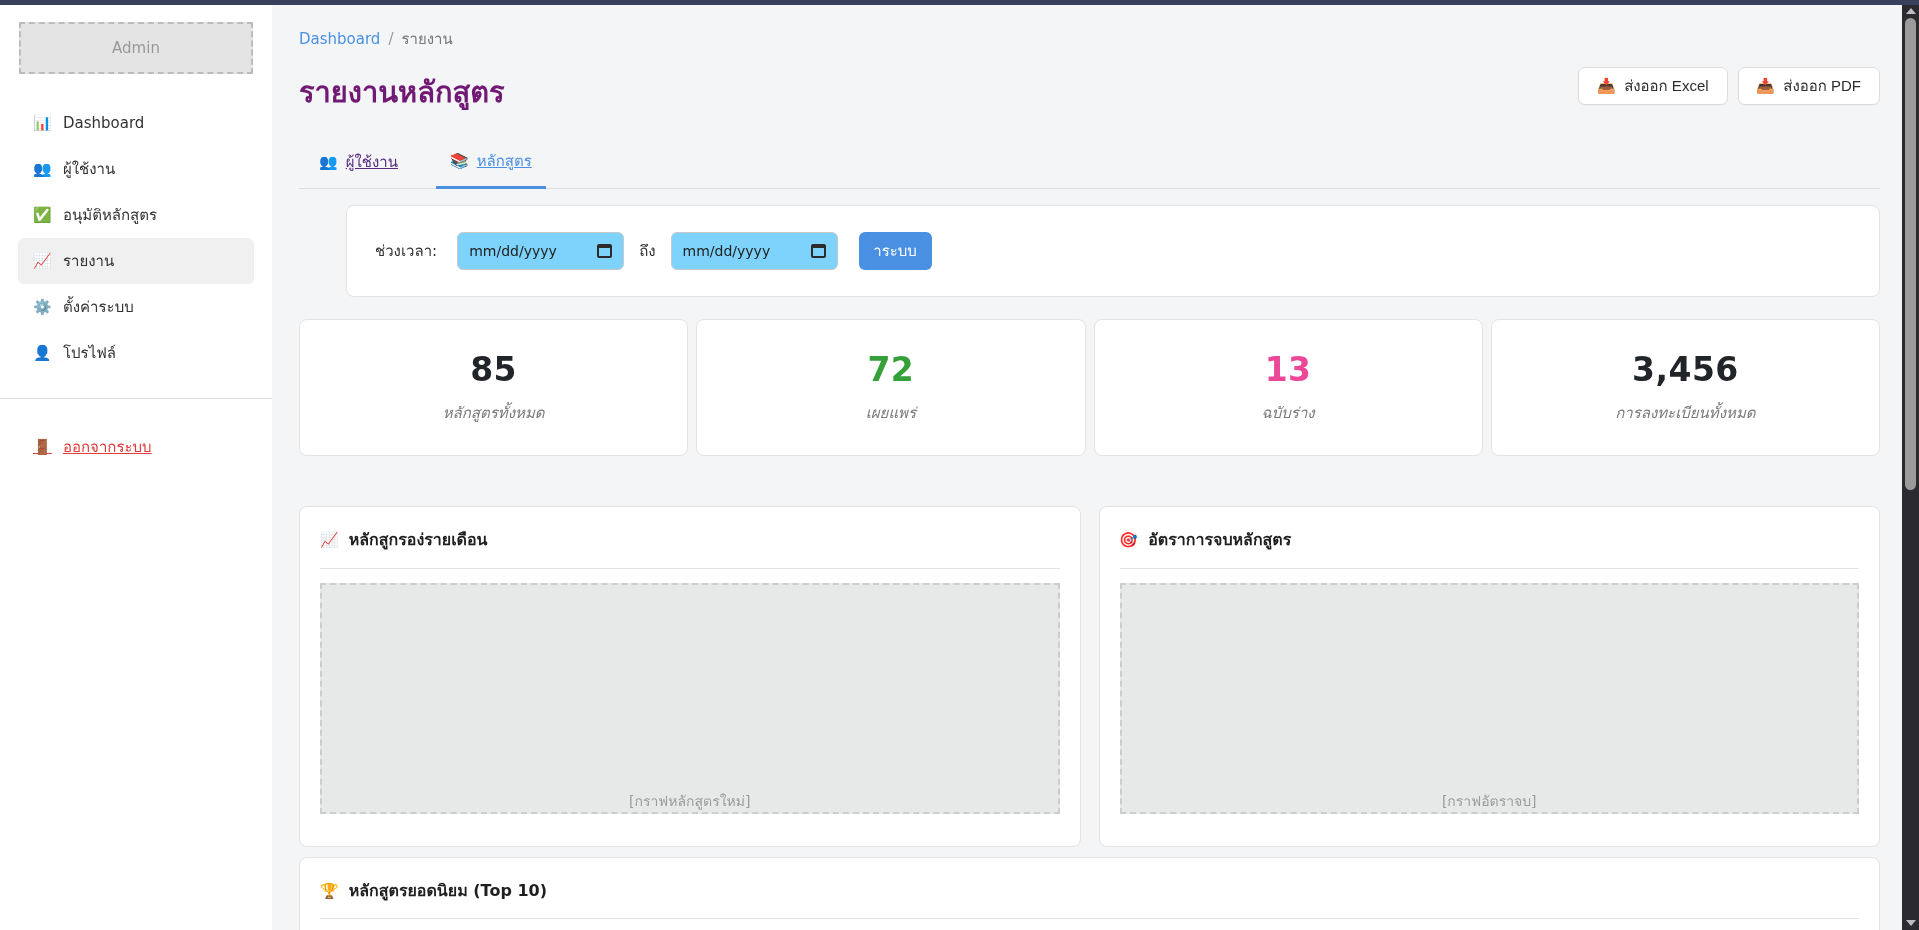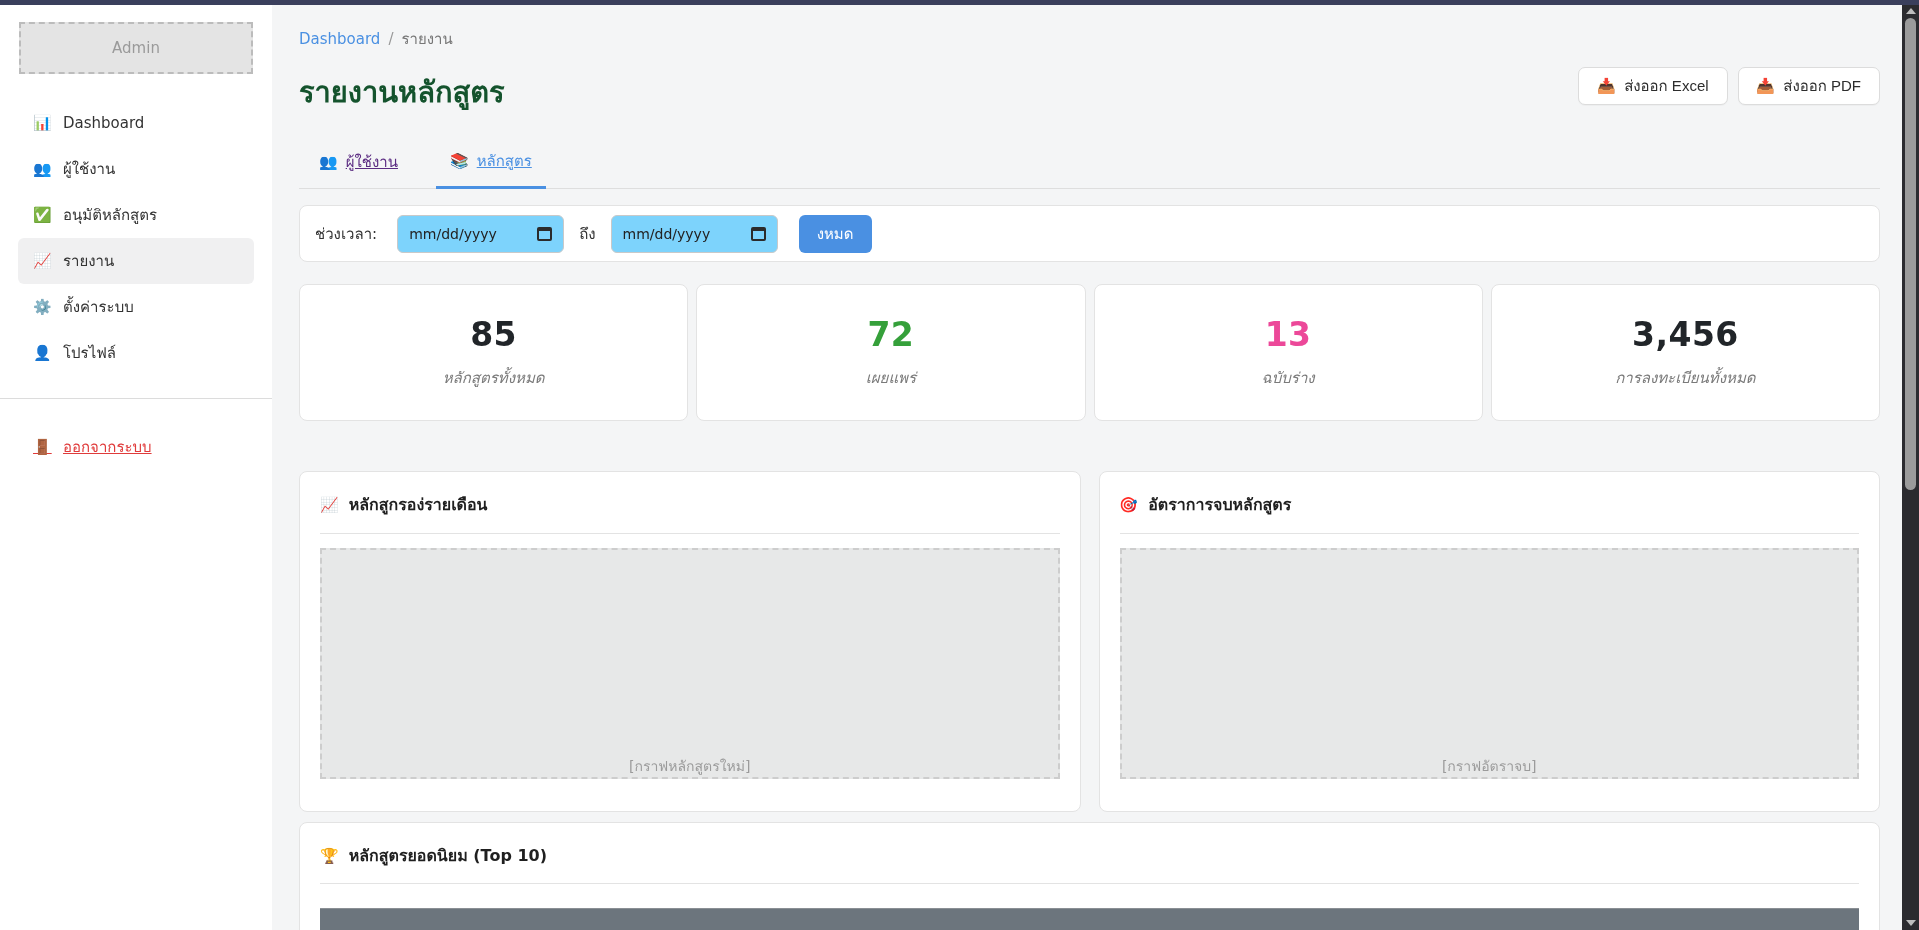--- a/index.html
+++ b/index.html
@@ -27,32 +27,32 @@
   .logout { display:flex; align-items:center; gap:12px; margin:28px 18px 0 18px; padding:0 15px; height:40px; font-size:15px; color:#e03b3b; text-decoration:underline; cursor:pointer; }
 
   
   .main { position:absolute; top:5px; left:272px; right:17px; bottom:0; background:#f4f5f6; padding:22px 22px 0 27px; overflow:hidden; }
   .breadcrumb { font-size:15px; color:#8a8a8a; display:flex; gap:8px; align-items:center; }
   .crumb-link { color:#4a90e2; cursor:pointer; }
   .crumb-sep { color:#9a9a9a; }
   .crumb-current { color:#777; }
 
   .header-row { display:flex; align-items:flex-start; justify-content:space-between; margin-top:18px; }
-  .page-title { font-size:29px; font-weight:bold; color:#14532d; }
+  .page-title { font-size:29px; font-weight:bold; color:#701a75; }
   .export-group { display:flex; gap:10px; margin-top:-2px; }
   .export-btn { display:flex; align-items:center; gap:8px; height:38px; padding:0 18px; background:#fff; border:1px solid #dcdcdc; border-radius:7px; font-size:15px; color:#2d2d2d; cursor:pointer; box-shadow:0 1px 1px rgba(0,0,0,0.03); }
 
   .tabs { display:flex; gap:34px; margin-top:28px; border-bottom:1px solid #dedede; padding-left:16px; }
   .tab { display:flex; align-items:center; gap:8px; padding:6px 4px 13px 4px; font-size:15px; cursor:pointer; }
   .tab .tab-label { text-decoration:underline; }
   .tab-users { color:#5b2c82; }
   .tab-courses { color:#4a90e2; border-bottom:3px solid #4a90e2; margin-bottom:-1px; padding-left:14px; padding-right:14px; }
 
   .card { background:#fff; border:1px solid #e3e3e3; border-radius:8px; }
-  .filter-card { margin-top:16px; height:57px; display:flex; align-items:center; padding:0 15px; }
+  .filter-card { margin-top:16px; height:92px; display:flex; align-items:center; padding:0 28px;margin-left:47px; }
   .filter-label { font-size:15px; color:#333; margin-right:20px; }
   .date-input { width:167px; height:38px; border:1px solid #c9c9c9; border-radius:6px; background:#7dd3fc; display:flex; align-items:center; justify-content:space-between; padding:0 11px; font-size:14px; color:#222; cursor:text; }
   .cal-icon { width:15px; height:14px; border:2px solid #2b2b2b; border-top:4px solid #2b2b2b; border-radius:2px; }
   .to-label { font-size:15px; color:#333; margin:0 15px; }
   .filter-btn { margin-left:21px; width:73px; height:38px; background:#4a90e2; color:#fff; border:none; border-radius:6px; font-size:15px; cursor:pointer; font-family:inherit; }
 
   .stats-row { display:flex; gap:8px; margin-top:22px; }
   .stat-card { flex:1; height:137px; display:flex; flex-direction:column; align-items:center; justify-content:center; gap:12px; }
   .stat-value { font-size:33px; font-weight:bold; letter-spacing:0.5px; }
   .stat-label { font-size:15px; color:#7a7a7a;font-style:italic; }
@@ -155,21 +155,21 @@
       <span class="filter-label">ช่วงเวลา:</span>
       <div class="date-input">
         <span>mm/dd/yyyy</span>
         <span class="cal-icon"></span>
       </div>
       <span class="to-label">ถึง</span>
       <div class="date-input">
         <span>mm/dd/yyyy</span>
         <span class="cal-icon"></span>
       </div>
-      <button class="filter-btn">งหมด</button>
+      <button class="filter-btn">าระบบ</button>
     </div>
 
     <div class="stats-row">
       <div class="card stat-card">
         <div class="stat-value" style="color: rgb(33, 37, 41);">85</div>
         <div class="stat-label">หลักสูตรทั้งหมด</div>
       </div>
       <div class="card stat-card">
         <div class="stat-value" style="color: rgb(53, 160, 58);">72</div>
         <div class="stat-label">เผยแพร่</div>

